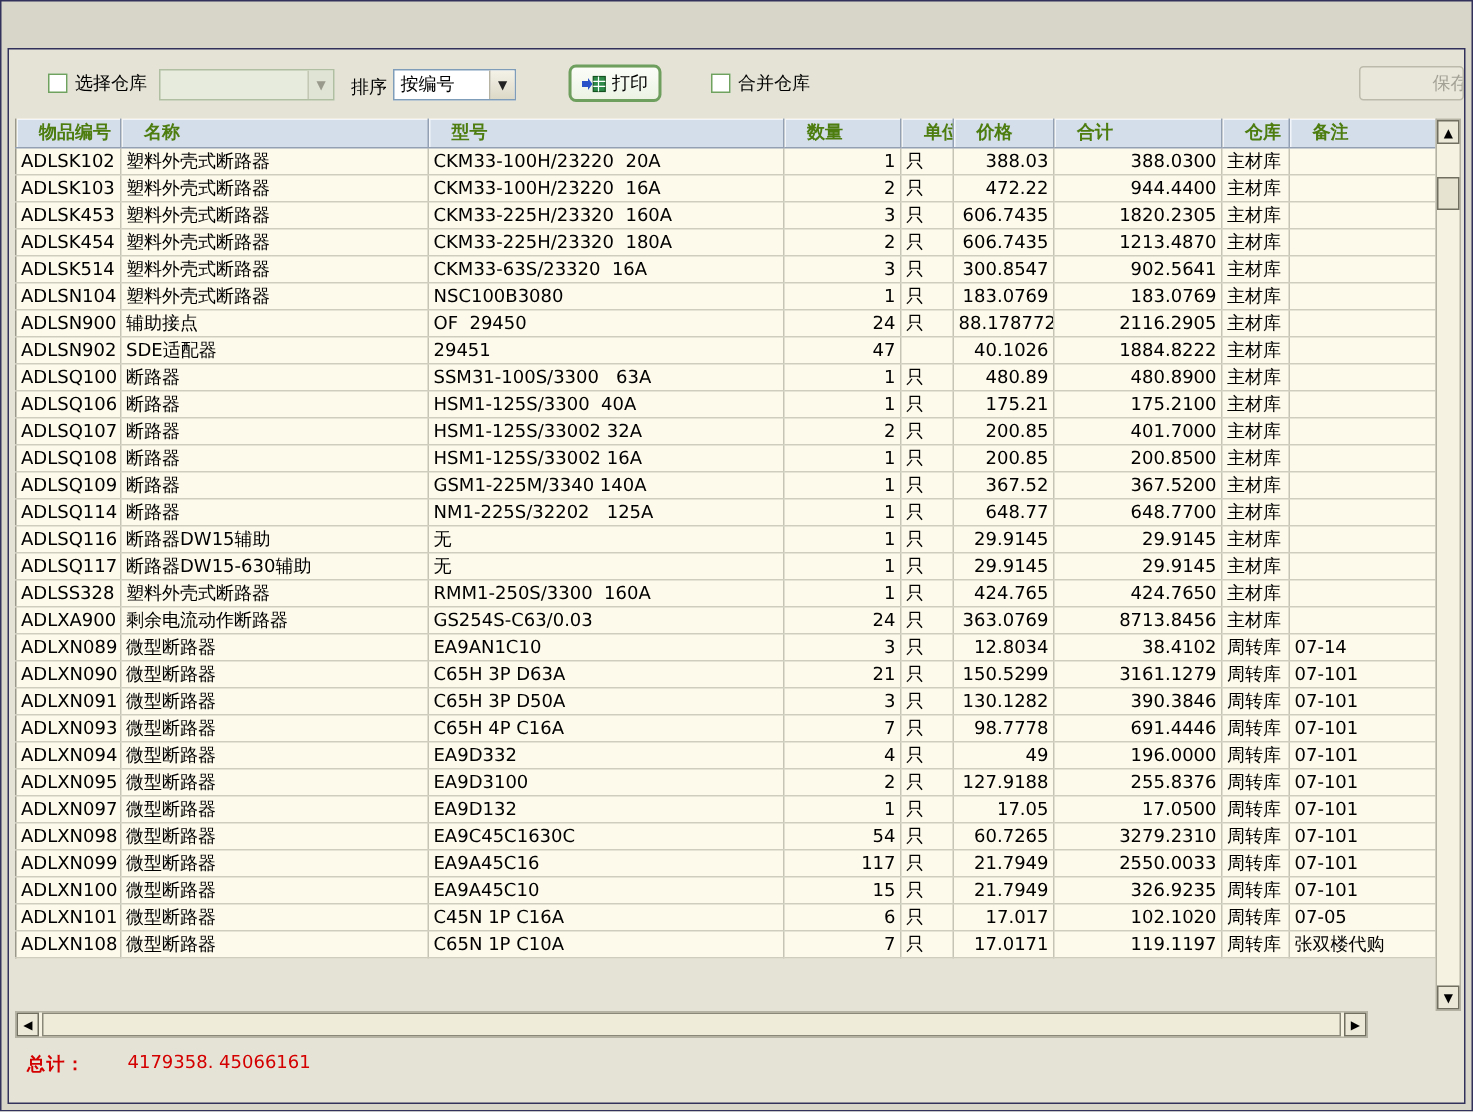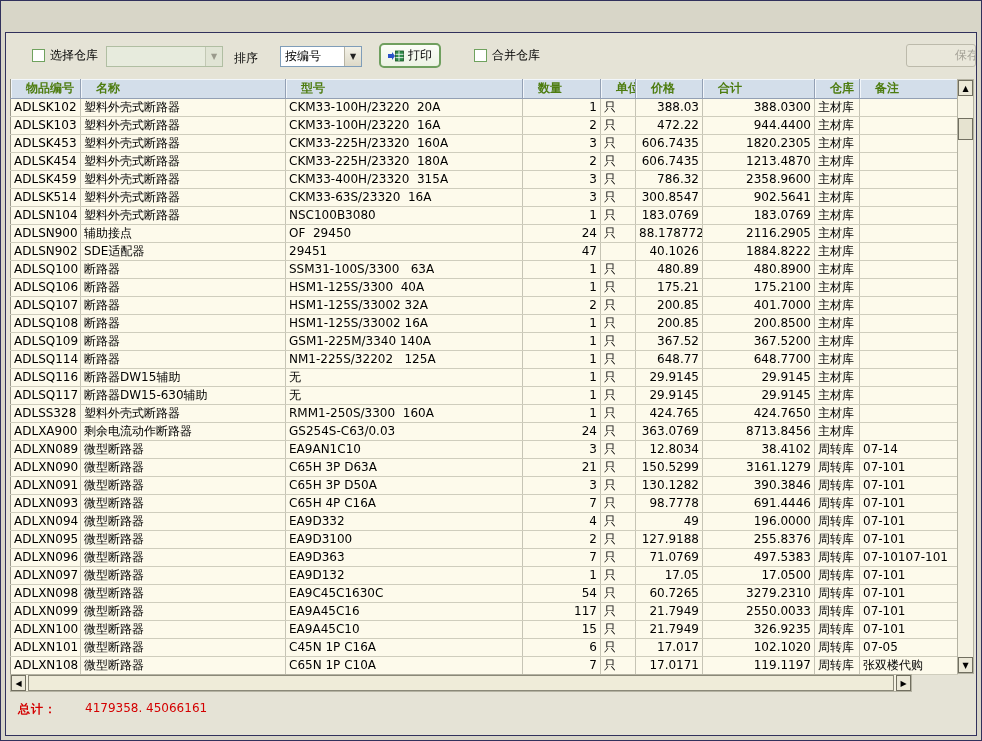--- a/index.html
+++ b/index.html
@@ -123,21 +123,21 @@
     <div class="toolbar">
       <div class="chk-group" style="left:26px;">
         <span class="checkbox"></span>
         <span>选择仓库</span>
       </div>
       <div class="combo disabled" style="left:100px; top:13px; width:117px;">
         <span class="combo-text"></span>
         <span class="combo-arrow-btn">▼</span>
       </div>
       <span class="tool-label" style="left:228px;">排序</span>
-      <div class="combo" style="left:274px; top:13px; width:82px;justify-content:flex-end;">
+      <div class="combo" style="left:256px; top:13px; width:82px;justify-content:flex-end;">
         <span class="combo-text">按编号</span>
         <span class="combo-arrow-btn">▼</span>
       </div>
       <div class="print-btn">
         <span style="display:inline-flex;">
           <svg width="16" height="12" viewBox="0 0 16 12">
             <polygon points="0,4 4,4 4,2 7,6 4,10 4,8 0,8" fill="#2a52c8"></polygon>
             <rect x="7.5" y="1" width="8" height="10" fill="#2e8b4a" stroke="#14521f" stroke-width="0.8"></rect>
             <line x1="7.5" y1="4.3" x2="15.5" y2="4.3" stroke="#ffffff" stroke-width="0.8"></line>
             <line x1="7.5" y1="7.6" x2="15.5" y2="7.6" stroke="#ffffff" stroke-width="0.8"></line>
@@ -220,31 +220,20 @@
               <td>塑料外壳式断路器</td>
               <td>CKM33-225H/23320  180A</td>
               <td class="num">2</td>
               <td>只</td>
               <td class="num">606.7435</td>
               <td class="num">1213.4870</td>
               <td>主材库</td>
               <td></td>
             </tr>
             <tr>
-              <td>ADLSK459</td>
-              <td>塑料外壳式断路器</td>
-              <td>CKM33-400H/23320  315A</td>
-              <td class="num">3</td>
-              <td>只</td>
-              <td class="num">786.32</td>
-              <td class="num">2358.9600</td>
-              <td>主材库</td>
-              <td></td>
-            </tr>
-            <tr>
               <td>ADLSK514</td>
               <td>塑料外壳式断路器</td>
               <td>CKM33-63S/23320  16A</td>
               <td class="num">3</td>
               <td>只</td>
               <td class="num">300.8547</td>
               <td class="num">902.5641</td>
               <td>主材库</td>
               <td></td>
             </tr>
@@ -451,31 +440,20 @@
               <td>微型断路器</td>
               <td>EA9D3100</td>
               <td class="num">2</td>
               <td>只</td>
               <td class="num">127.9188</td>
               <td class="num">255.8376</td>
               <td>周转库</td>
               <td>07-101</td>
             </tr>
             <tr>
-              <td>ADLXN096</td>
-              <td>微型断路器</td>
-              <td>EA9D363</td>
-              <td class="num">7</td>
-              <td>只</td>
-              <td class="num">71.0769</td>
-              <td class="num">497.5383</td>
-              <td>周转库</td>
-              <td>07-10107-101</td>
-            </tr>
-            <tr>
               <td>ADLXN097</td>
               <td>微型断路器</td>
               <td>EA9D132</td>
               <td class="num">1</td>
               <td>只</td>
               <td class="num">17.05</td>
               <td class="num">17.0500</td>
               <td>周转库</td>
               <td>07-101</td>
             </tr>

